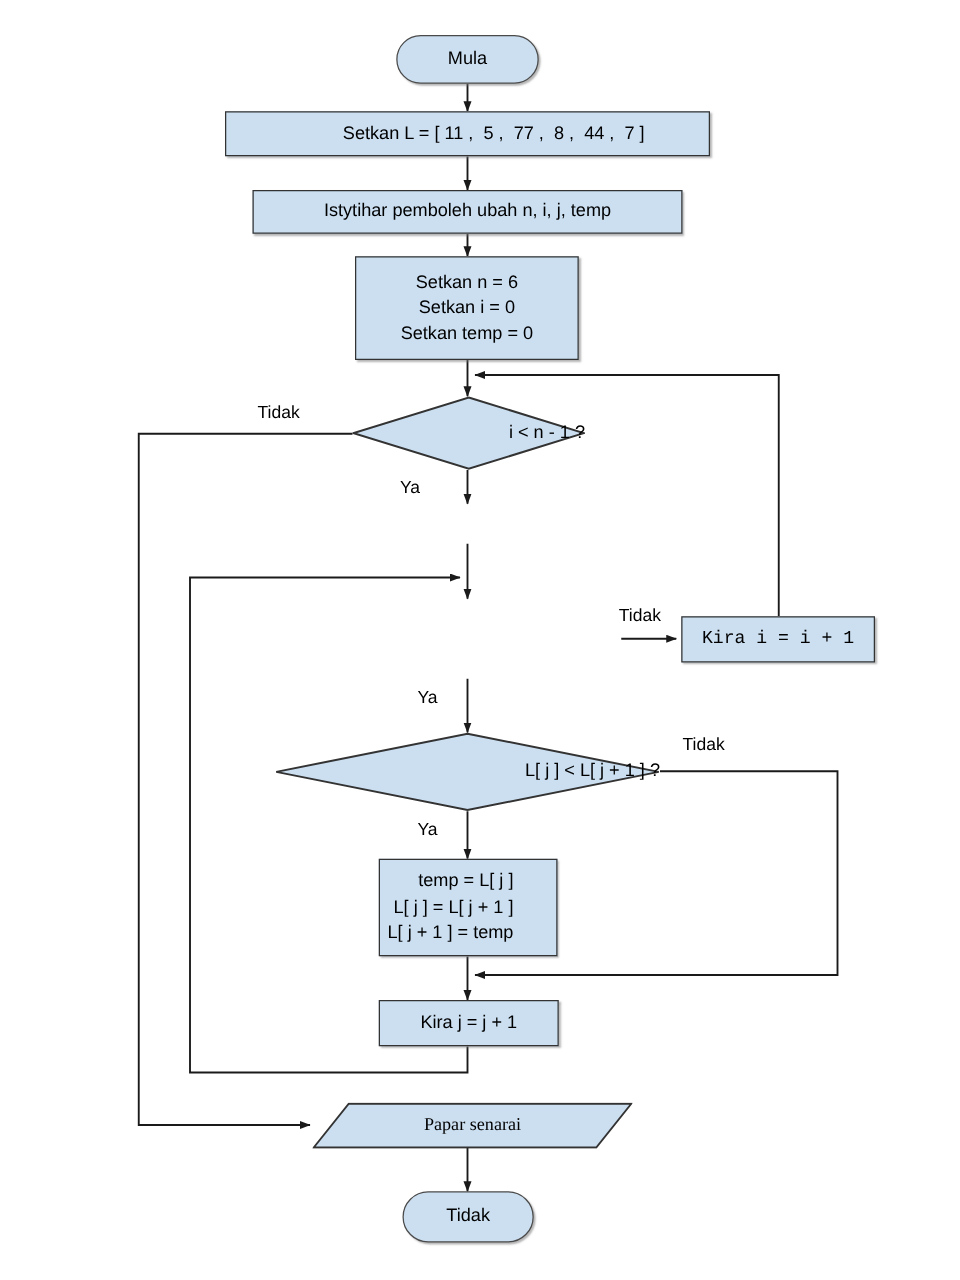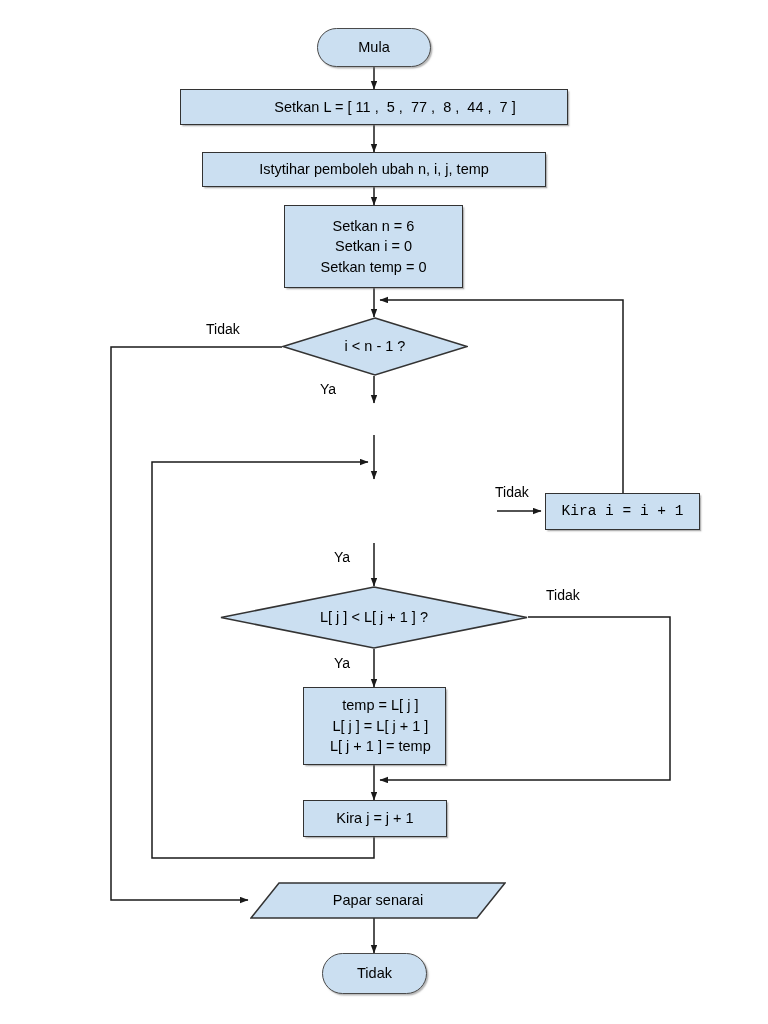--- a/index.html
+++ b/index.html
@@ -46,27 +46,28 @@
     box-shadow: 1.5px 1.5px 1.5px rgba(120,120,120,0.55);
   }
   
   .proc {
     background: #cbdff1;
     border: 1.4px solid #333333;
     box-shadow: 1.5px 1.5px 1.5px rgba(120,120,120,0.55);
   }
   .proc.left-text {
     justify-content: flex-start;
-    text-align: center;
-    padding-left: 26px;
+    text-align: right;
+    padding-left: 6px;
   }
   
   .dec {
     background: transparent;
     border: none;
+    justify-content: flex-end;
   }
   .dec .dec-shape {
     position: absolute;
     left: 0;
     top: 0;
     width: 100%;
     height: 100%;
   }
   .dec .dec-label {
     position: relative;
@@ -182,21 +183,21 @@
   <div class="node proc left-text" style="left:303px; top:687px; width:143px; height:78px;">
     <span>temp = L[ j ]
 L[ j ] = L[ j + 1 ]
 L[ j + 1 ] = temp</span>
   </div>
 
   <div class="node proc" style="left:303px; top:800px; width:144px; height:37px;">
     <span>Kira j = j + 1</span>
   </div>
 
-  <div class="node io" style="left:250px; top:882px; width:256px; height:37px;">
+  <div class="node io" style="left:250px; top:882px; width:256px; height:37px;font-family:Liberation Serif, serif;">
     <svg class="io-shape" viewBox="0 0 256 37" preserveAspectRatio="none">
       <polygon points="29,1 255,1 227,36 1,36" fill="#cbdff1" stroke="#333333" stroke-width="1.5"></polygon>
     </svg>
     <span class="io-label">Papar senarai</span>
   </div>
 
   <div class="node term" style="left:322px; top:953px; width:105px; height:41px;">
     <span>Tidak</span>
   </div>
 

